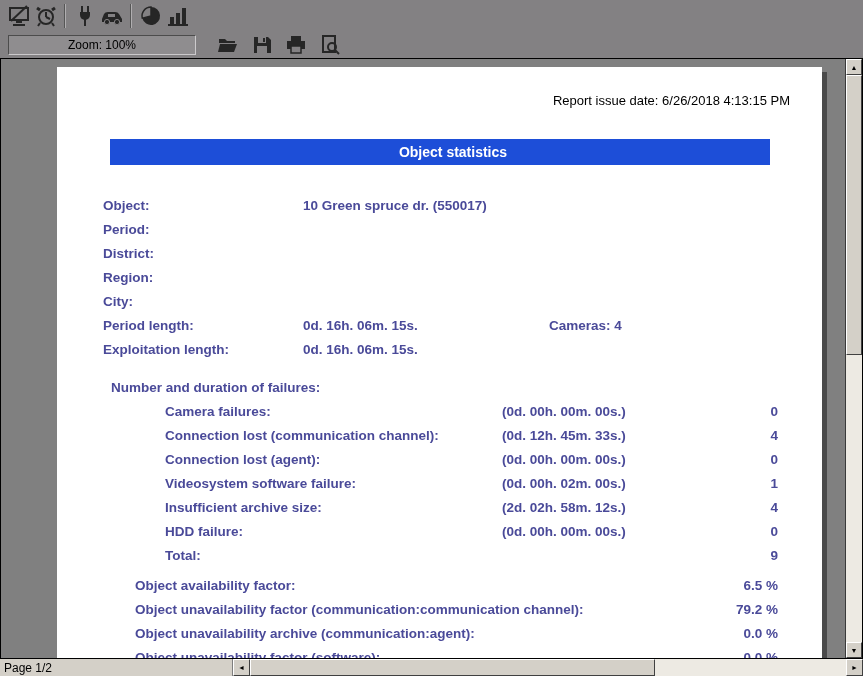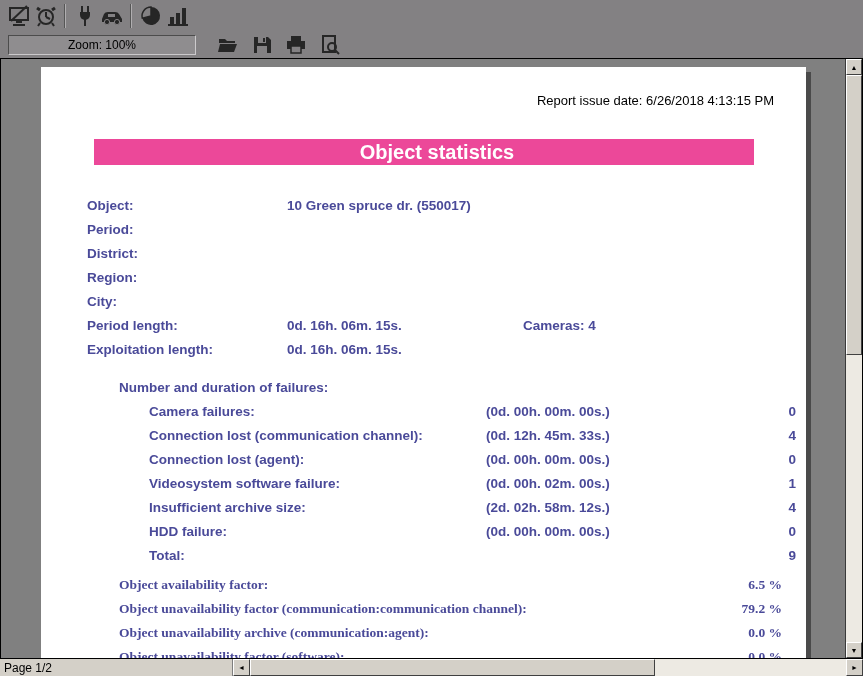--- a/index.html
+++ b/index.html
@@ -25,41 +25,41 @@
     border-bottom: 1px solid #cccacc; border-right: 1px solid #cccacc;
     display: flex; align-items: center; justify-content: center;
   }
   .toolbar2 .icon-group { display: flex; gap: 7px; margin-left: 18px; }
 
   
   .content-wrap {
     flex: 1 1 auto; display: flex; overflow: hidden; background: #808080;
     border-top: 1px solid #000; border-left: 1px solid #000; border-right: 1px solid #000;
   }
-  .viewport { flex: 1 1 auto; position: relative; overflow: hidden; }
+  .viewport { flex: 1 1 auto; position: relative; overflow: hidden; margin-left: 16px; }
   .page {
     position: absolute; left: 40px; top: 8px; width: 765px; height: 940px;
     background: #ffffff; box-shadow: 5px 5px 0 rgba(30,30,30,0.55);
     color: #4a4a99; font-weight: bold; font-size: 13.5px;
   }
   .issue-date { margin: 26px 32px 0 0; text-align: right; color: #000; font-weight: normal; font-size: 13px; }
   .banner {
-    margin: 31px auto 0 auto; width: 660px; height: 26px; background: #ec4899; color: #fff;
-    font-size: 20px; font-weight: bold; display: flex; align-items: center; justify-content: center; padding-left: 27px;
+    margin: 31px auto 0 auto; width: 660px; height: 26px; background: #1d4ed8; color: #fff;
+    font-size: 14px; font-weight: bold; display: flex; align-items: center; justify-content: center; padding-left: 27px;
   }
   .fields { margin-top: 28px; }
   .frow { height: 24px; display: flex; align-items: center; padding-left: 46px; position: relative; }
   .flabel { width: 200px; flex: 0 0 200px; }
-  .fextra { position: absolute; left: 482px; }
-  .section-header { margin-top: 14px; height: 24px; display: flex; align-items: center; padding-left: 78px; }
-  .failrow, .total-row { height: 24px; display: flex; align-items: center; padding-left: 108px; padding-right: 10px; }
+  .fextra { position: absolute; left: 492px; }
+  .section-header { margin-top: 14px; height: 24px; display: flex; align-items: center; padding-left: 54px; }
+  .failrow, .total-row { height: 24px; display: flex; align-items: center; padding-left: 108px; padding-right: 44px; }
   .fail-label { flex: 0 0 337px; }
   .fail-count, .total-value { margin-left: auto; }
   .factors { margin-top: 6px; }
-  .factor-row { height: 24px; display: flex; align-items: center; padding-left: 78px; padding-right: 24px; font-family: Liberation Serif, serif; }
+  .factor-row { height: 24px; display: flex; align-items: center; padding-left: 78px; padding-right: 44px; }
   .factor-value { margin-left: auto; }
 
   
   .vscroll { flex: 0 0 17px; display: flex; flex-direction: column; background: #edeae3; border-left: 1px solid #3a3a3a; }
   .sb-btn {
     height: 16px; width: 100%; background: #d4d0c8; color: #000; font-size: 7px;
     display: flex; align-items: center; justify-content: center; padding: 0; border: none;
     border-top: 1px solid #ffffff; border-left: 1px solid #ffffff;
     border-bottom: 1px solid #404040; border-right: 1px solid #404040;
   }

